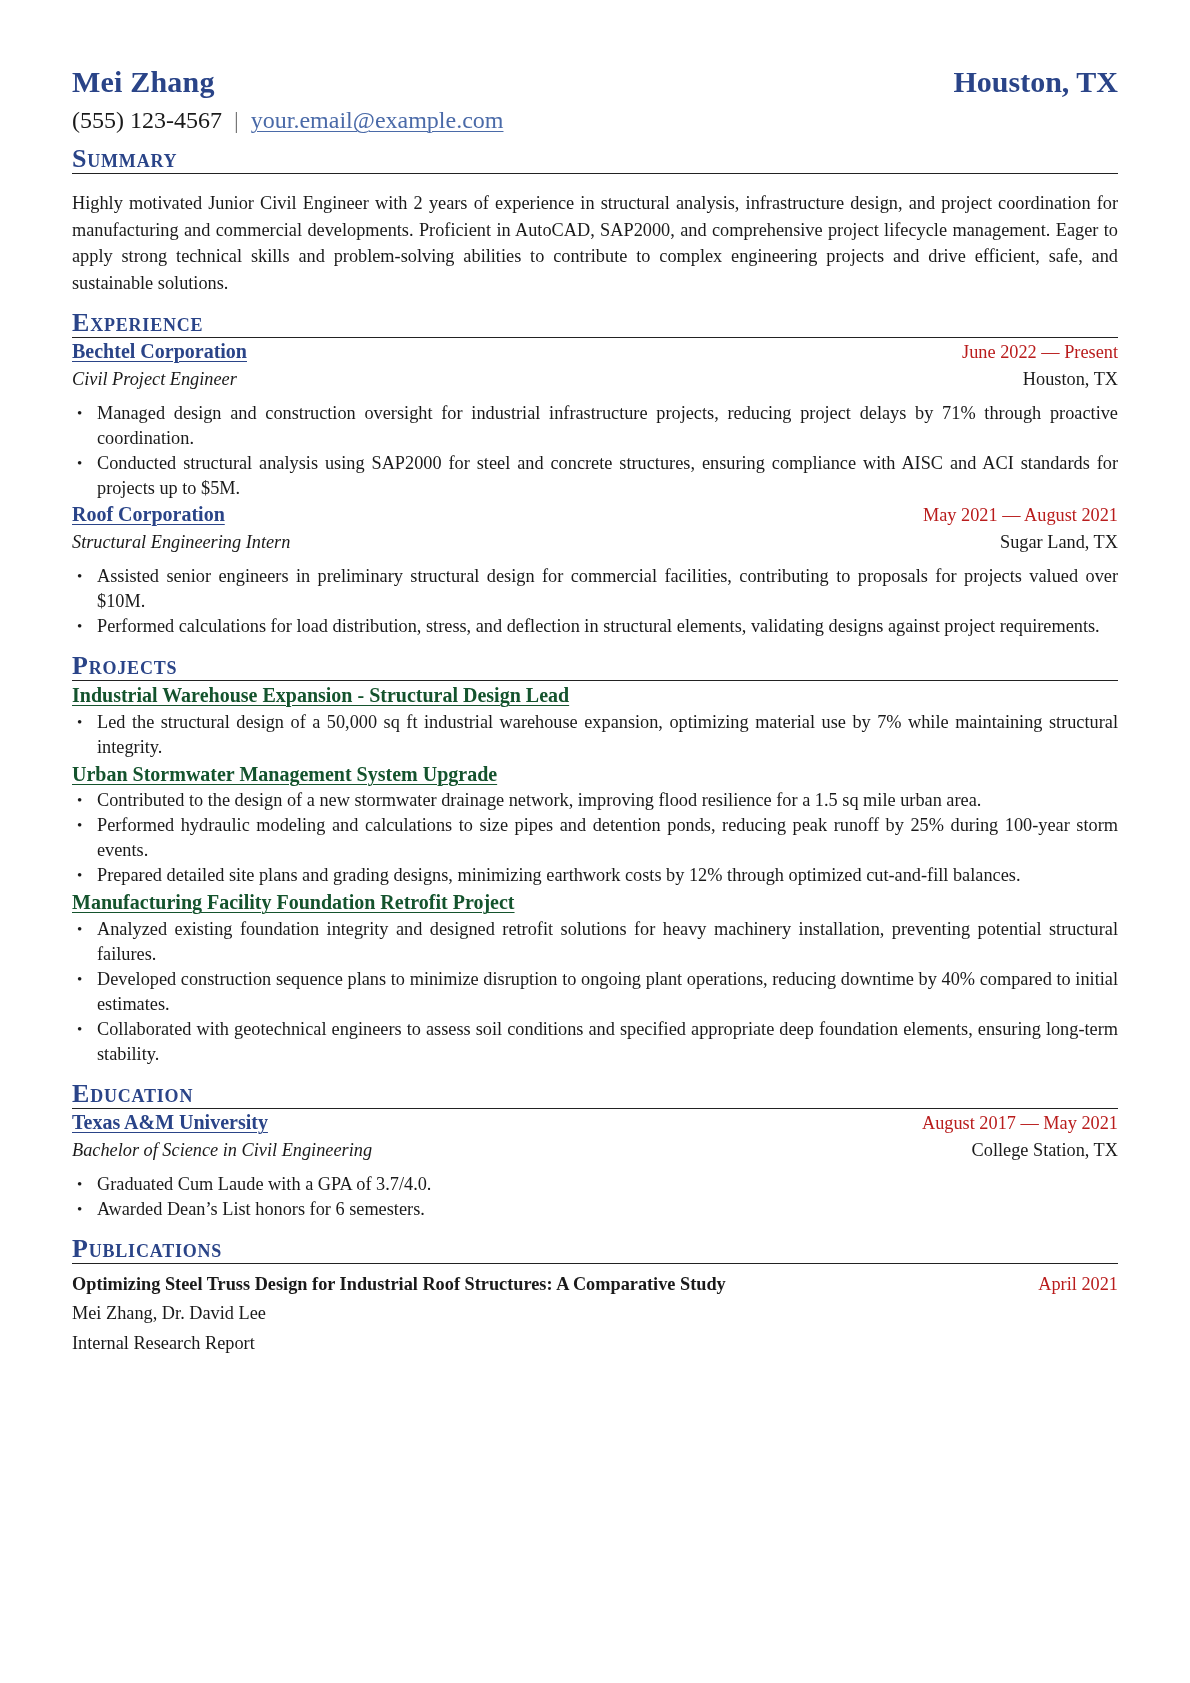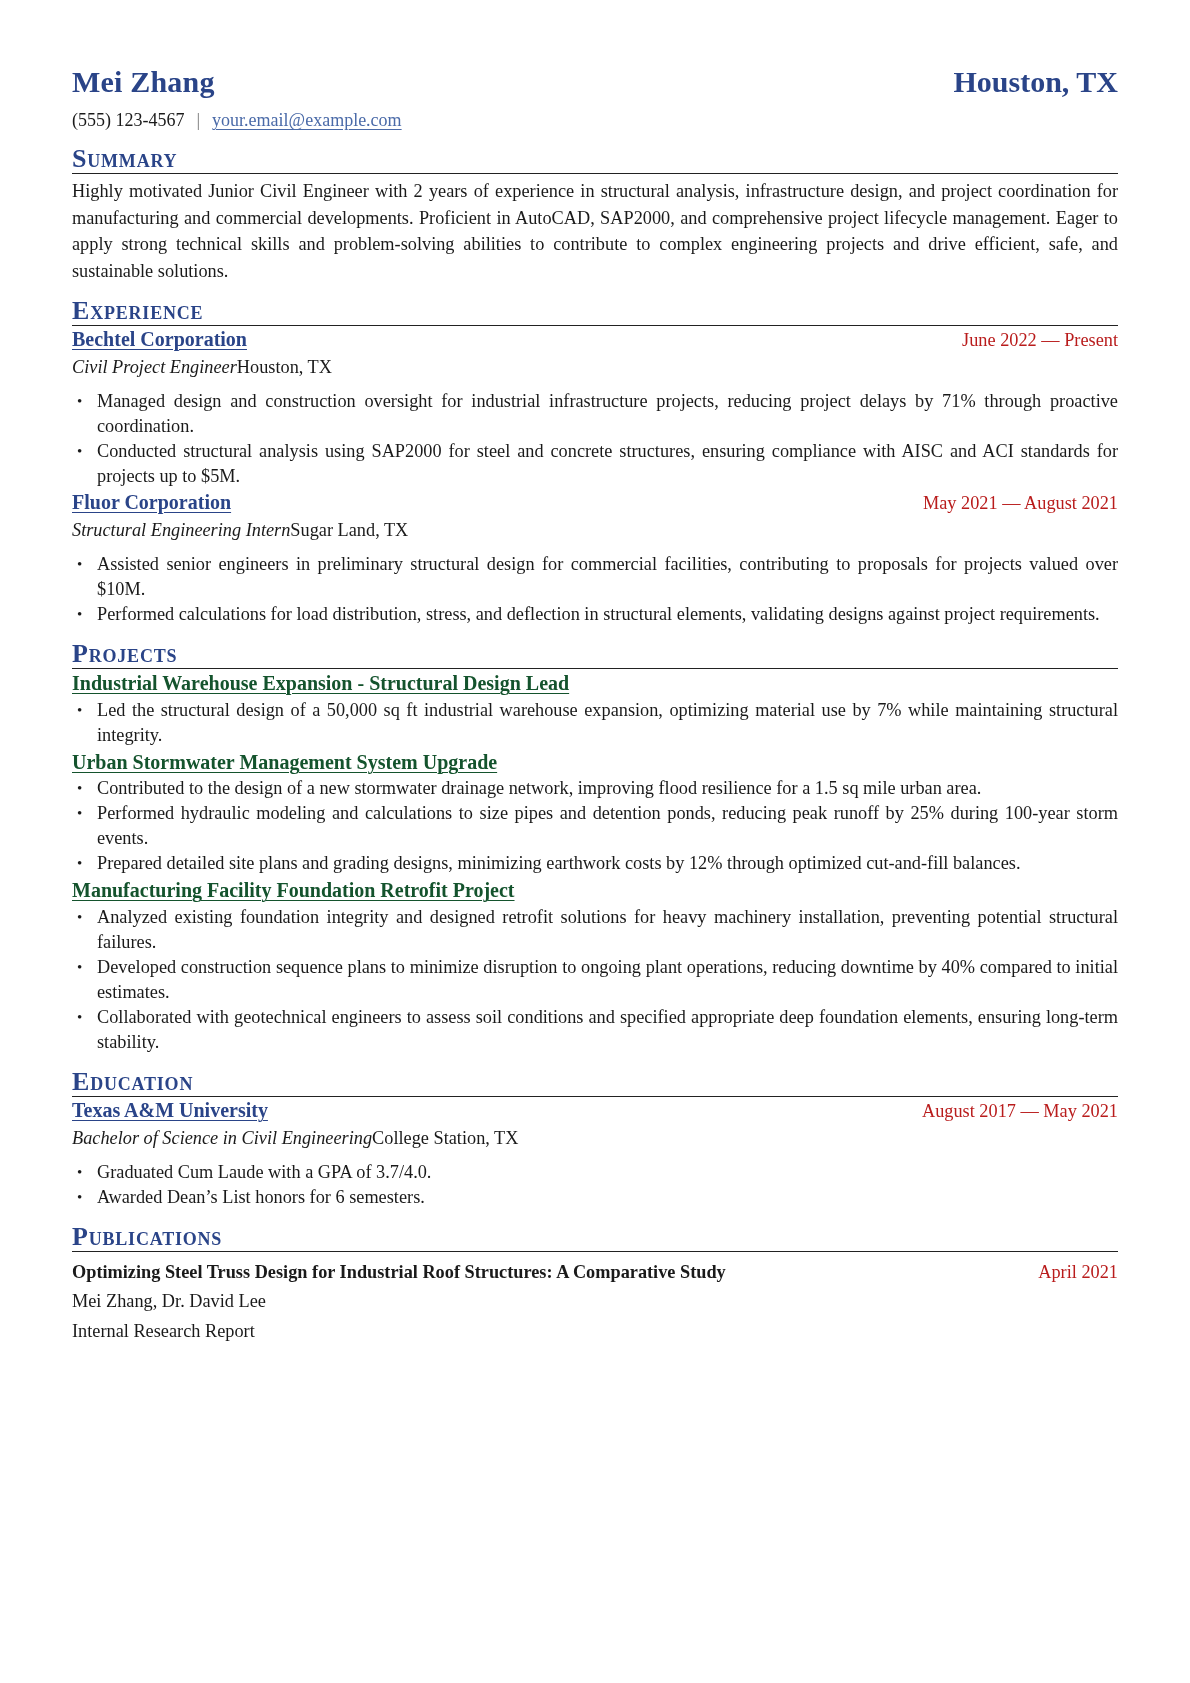--- a/index.html
+++ b/index.html
@@ -9,41 +9,41 @@
       color: #1a1a1a;
       font-size: 18.3px;
       line-height: 26.5px;
     }
     .page { position: relative; width: 1190px; height: 1683px; padding: 62px 72px 0 72px; }
     a.link { color: #2a4488; text-decoration: underline; text-decoration-thickness: 1px; text-underline-offset: 3px; }
 
     .header-row { display: flex; justify-content: space-between; align-items: center; }
     .name { font-size: 30px; font-weight: bold; color: #2a4488; line-height: 40px; letter-spacing: 0.2px; }
     .city { font-size: 30px; font-weight: bold; color: #2a4488; line-height: 40px; }
-    .contact { margin-top: 6px; font-size: 18px; line-height: 24px; display: flex; align-items: center; }
+    .contact { margin-top: 6px; font-size: 24px; line-height: 24px; display: flex; align-items: center; }
     .contact .sep { color: #777; margin: 0 12px; }
     .contact a { color: #4a6aa8; }
 
     .section-title {
       margin-top: 14px;
       font-size: 26px;
       font-weight: bold;
       color: #2a4488;
       font-variant: small-caps;
       letter-spacing: 0.8px;
       line-height: 26px;
       border-bottom: 1.4px solid #222;
       padding-bottom: 1px;
     }
-    .summary-text { text-align: justify; margin-top: 4px; }
+    .summary-text { text-align: justify; margin-top: 16px; }
 
     .entry-head { display: flex; justify-content: space-between; align-items: baseline; line-height: 27px; }
     .entry-org { font-size: 20px; font-weight: bold; color: #2a4488; text-decoration: underline; text-underline-offset: 3px; text-decoration-thickness: 1px; }
     .entry-date { color: #b91c1c; }
-    .entry-sub { display: flex; justify-content: flex-start; align-items: baseline; line-height: 27px; }
+    .entry-sub { display: flex; justify-content: space-between; align-items: baseline; line-height: 27px; }
     .entry-role { font-style: italic; }
     .bullets { list-style: none; margin-top: 8px; }
     .bullets.tight { margin-top: 0; }
     .bullets li { position: relative; padding-left: 25px; text-align: justify; line-height: 25px; }
     .bullets li::before { content: "\2022"; position: absolute; left: 5px; top: 0; font-size: 15px; }
 
     .proj-title { font-size: 20px; font-weight: bold; color: #14532d; text-decoration: underline; text-underline-offset: 3px; text-decoration-thickness: 1px; line-height: 26px; display: inline-block; margin-top: 0; }
     .proj { margin-top: 1px; }
 
     .pub-head { display: flex; justify-content: space-between; align-items: baseline; margin-top: 6px; line-height: 28px; }
@@ -80,21 +80,21 @@
       <span>Houston, TX</span>
     </div>
     <ul class="bullets">
       <li>Managed design and construction oversight for industrial infrastructure projects, reducing project delays by 71% through proactive coordination.</li>
       <li>Conducted structural analysis using SAP2000 for steel and concrete structures, ensuring compliance with AISC and ACI standards for projects up to $5M.</li>
     </ul>
   </div>
 
   <div>
     <div class="entry-head" style="margin-top:0;">
-      <a class="entry-org">Fluor Corporation</a>
+      <a class="entry-org">Roof Corporation</a>
       <span class="entry-date">May 2021 — August 2021</span>
     </div>
     <div class="entry-sub">
       <span class="entry-role">Structural Engineering Intern</span>
       <span>Sugar Land, TX</span>
     </div>
     <ul class="bullets">
       <li>Assisted senior engineers in preliminary structural design for commercial facilities, contributing to proposals for projects valued over $10M.</li>
       <li>Performed calculations for load distribution, stress, and deflection in structural elements, validating designs against project requirements.</li>
     </ul>

